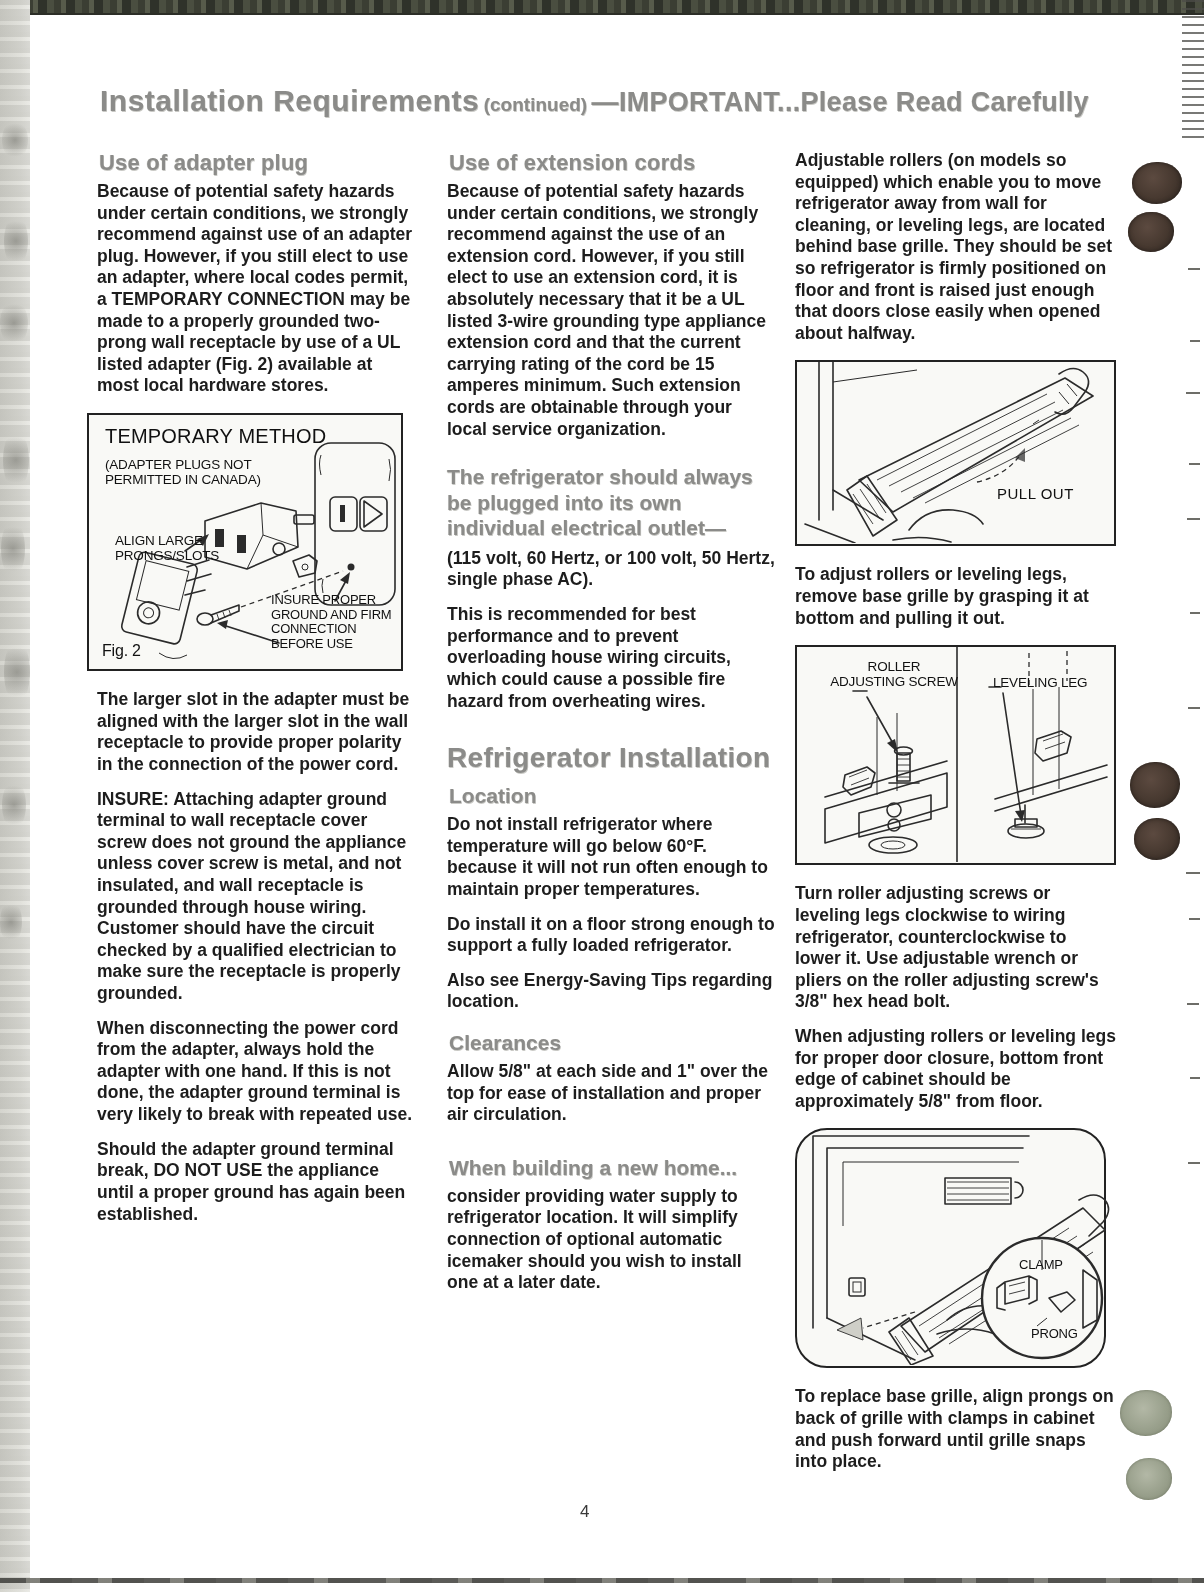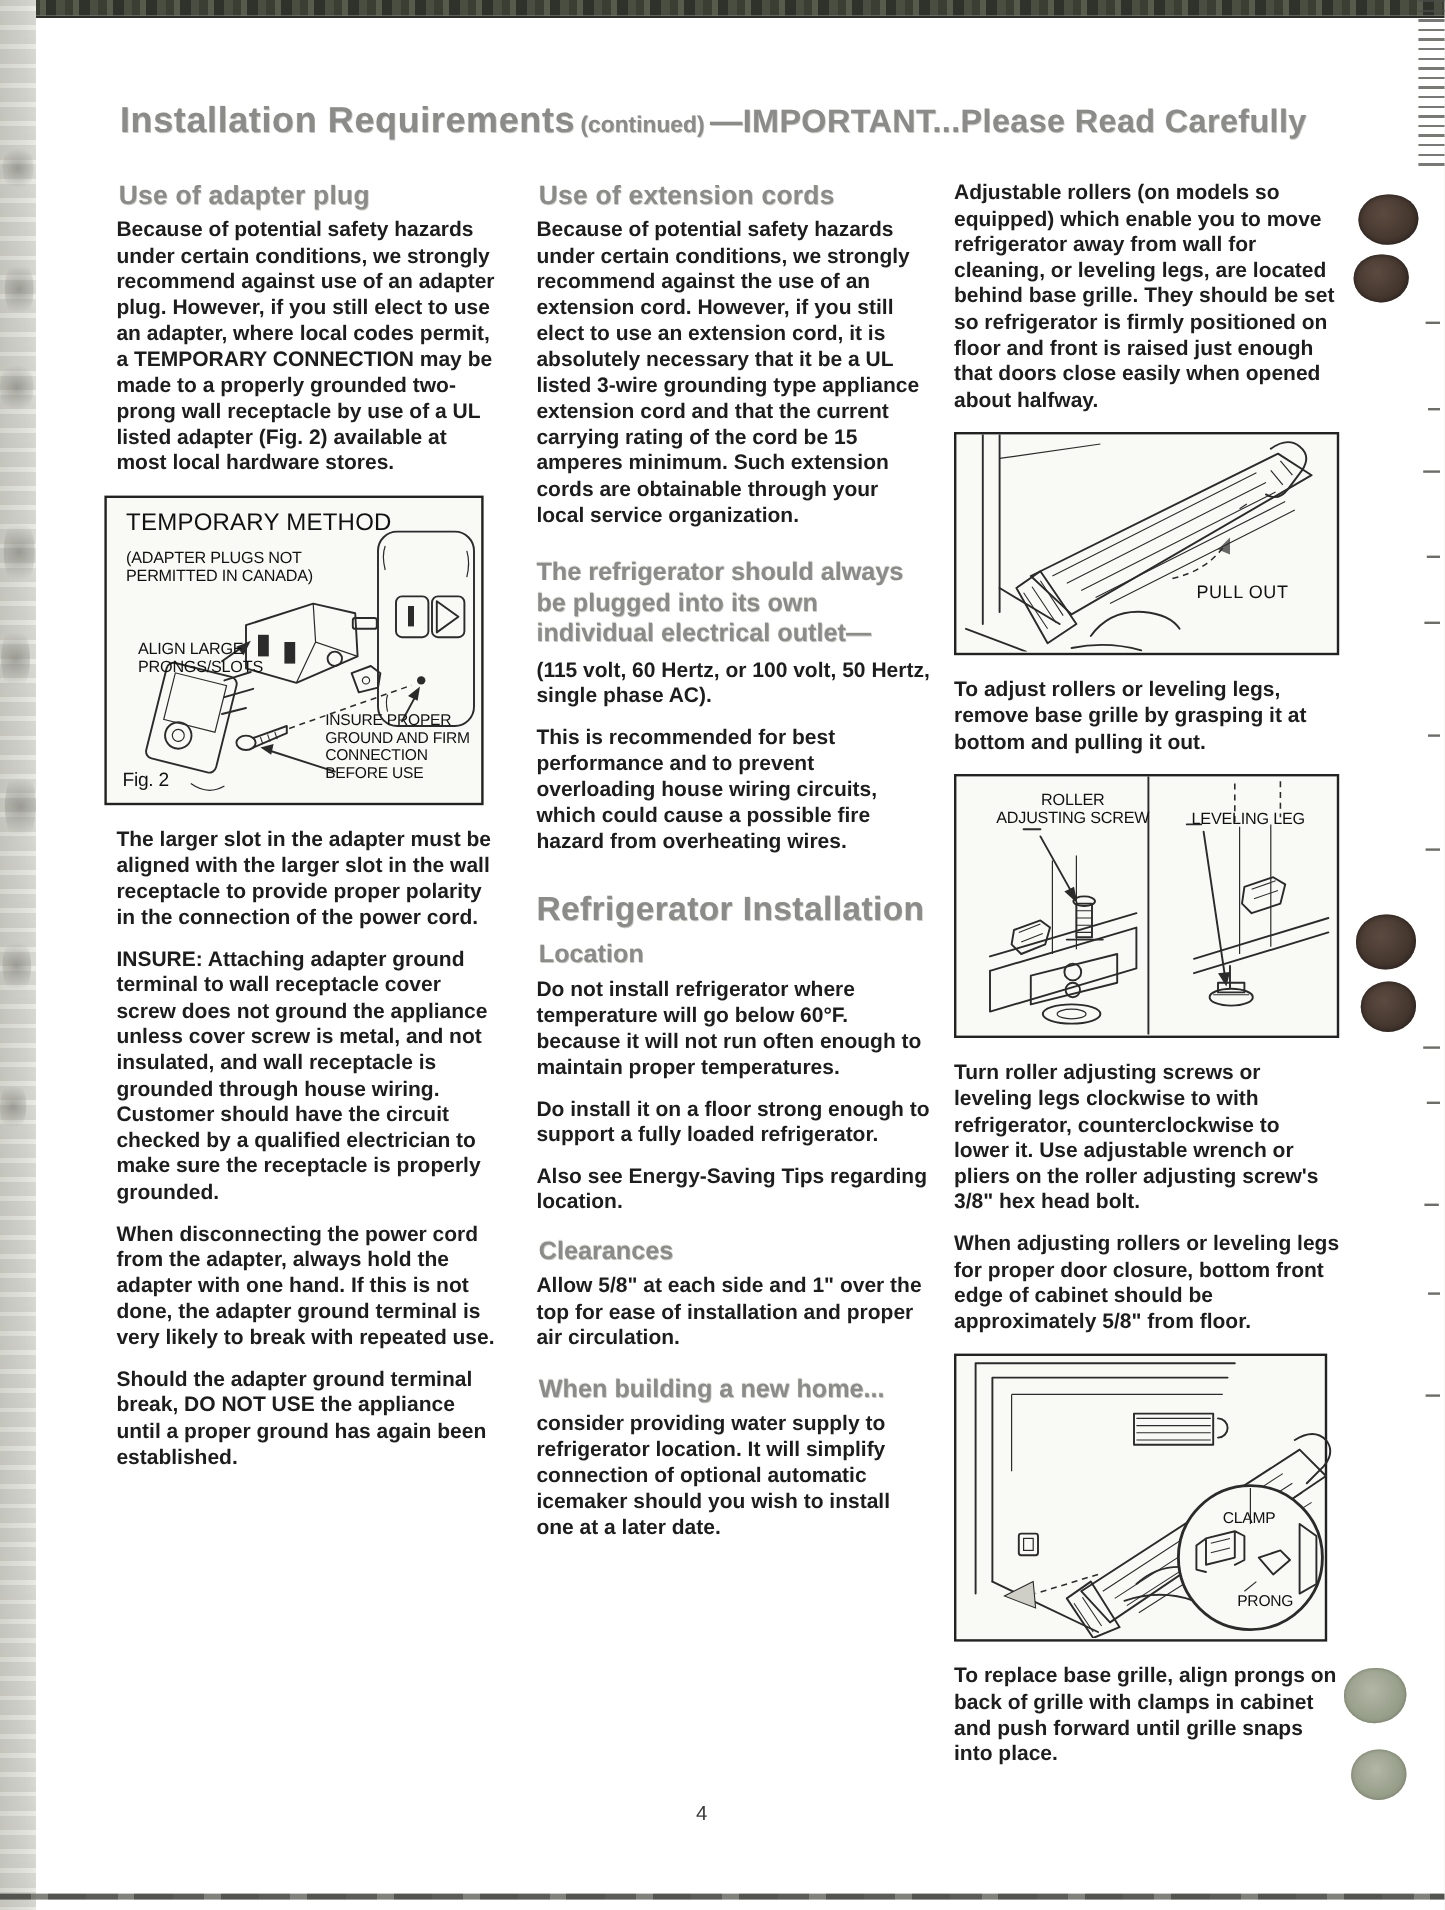--- a/index.html
+++ b/index.html
@@ -60,21 +60,21 @@
   .fig2-title{ left:16px; top:10px;  font-size:20px; letter-spacing:.2px; }
   .fig2-note{  left:16px; top:42px;  font-size:13.5px; width:160px; }
   .fig2-align{ left:26px; top:118px; font-size:13.5px; width:112px; }
   .fig2-insure{left:182px;top:178px; font-size:13px;  width:140px; }
   .fig2-cap{   left:13px; top:227px; font-size:16px; }
   #figPull{ width:321px; height:186px; }
   .pullout-label{ left:200px; top:124px; font-size:15px; letter-spacing:.5px; }
   #figRoller{ width:321px; height:220px; }
   .roller-label{ left:32px; top:12px; font-size:13.5px; width:130px; text-align:center; }
   .leg-label{ left:196px; top:28px; font-size:13.5px; }
-  #figReplace{ width:311px; height:240px; }
+  #figReplace{ width:311px; height:240px;border-radius:32px; }
   .clamp-label{ left:222px; top:128px; font-size:13px; }
   .prong-label{ left:234px; top:197px; font-size:13px; }
   .page-number{ position:absolute; left:580px; top:1502px; font-size:17px; color:#3a3a3a; }
   svg .ln{ stroke:#2b2b2b; stroke-width:1.6; fill:none; stroke-linecap:round; stroke-linejoin:round; }
   svg .thin{ stroke:#2b2b2b; stroke-width:1; fill:none; }
   svg .dash{ stroke:#2b2b2b; stroke-width:1.3; fill:none; stroke-dasharray:5 4; }
   svg .fillb{ fill:#2b2b2b; stroke:none; }
   svg .hatch{ stroke:#2b2b2b; stroke-width:.9; fill:none; }
 </style>
 </head>
@@ -187,21 +187,21 @@
 
     <h1 class="section-h stipple">Refrigerator Installation</h1>
     <h3 class="minor stipple" style="margin-top:10px;">Location</h3>
     <p class="body"><b>Do not install refrigerator where temperature will go below 60°F.</b> <span>because it will not run often enough to maintain proper temperatures.</span></p>
     <p class="body bold">Do install it on a floor strong enough to support a fully loaded refrigerator.</p>
     <p class="body">Also see Energy-Saving Tips regarding location.</p>
 
     <h3 class="minor stipple">Clearances</h3>
     <p class="body bold">Allow 5/8" at each side and 1" over the top for ease of installation and proper air circulation.</p>
 
-    <h3 class="minor stipple" style="margin-top:20px;">When building a new home...</h3>
+    <h3 class="minor stipple" style="margin-top:30px;">When building a new home...</h3>
     <p class="body">consider providing water supply to refrigerator location. It will simplify connection of optional automatic icemaker should you wish to install one at a later date.</p>
   </div>
 
   <div class="col col3">
     <p class="body"><b>Adjustable rollers</b> <span>(on models so equipped) which enable you to move refrigerator away from wall for cleaning, or</span> <b>leveling legs,</b> <span>are located behind base grille. They should be set so refrigerator is firmly positioned on floor and front is raised just enough that doors close easily when opened about halfway.</span></p>
 
     <div class="figure" id="figPull">
       <svg width="316" height="181" viewBox="0 0 316 181">
         <path class="ln" d="M22,0 V158 M36,0 V148"></path>
         <path class="ln" d="M8,162 L58,181 M36,128 L86,158"></path>
@@ -265,21 +265,21 @@
         <path class="hatch" d="M214,182 h30"></path>
 
         <path class="ln" d="M206,46 L224,168"></path>
         <polygon class="fillb" points="225,175 218,164 228,163"></polygon>
         <path class="ln" d="M192,40 h12"></path>
       </svg>
       <div class="fig-label roller-label">ROLLER ADJUSTING SCREW</div>
       <div class="fig-label leg-label">LEVELING LEG</div>
     </div>
 
-    <p class="body"><span>Turn roller adjusting screws or leveling legs</span> <b>clockwise to with</b> <span>refrigerator,</span> <b>counterclockwise to lower</b> <span>it. Use adjustable wrench or pliers on the roller adjusting screw's 3/8" hex head bolt.</span></p>
+    <p class="body"><span>Turn roller adjusting screws or leveling legs</span> <b>clockwise to wiring</b> <span>refrigerator,</span> <b>counterclockwise to lower</b> <span>it. Use adjustable wrench or pliers on the roller adjusting screw's 3/8" hex head bolt.</span></p>
     <p class="body">When adjusting rollers or leveling legs for proper door closure, bottom front edge of cabinet should be approximately 5/8" from floor.</p>
 
     <div class="figure" id="figReplace">
       <svg width="316" height="235" viewBox="0 0 316 235">
 
         <path class="ln" d="M16,6 V198 M16,6 H232 M30,18 V188 M30,18 H226"></path>
         <path class="thin" d="M46,32 H222 M46,32 V96"></path>
         <path class="ln" d="M30,188 L118,230"></path>
 
         <path class="hatch" d="M150,52 h62 M150,58 h62 M150,64 h62 M150,70 h62"></path>

